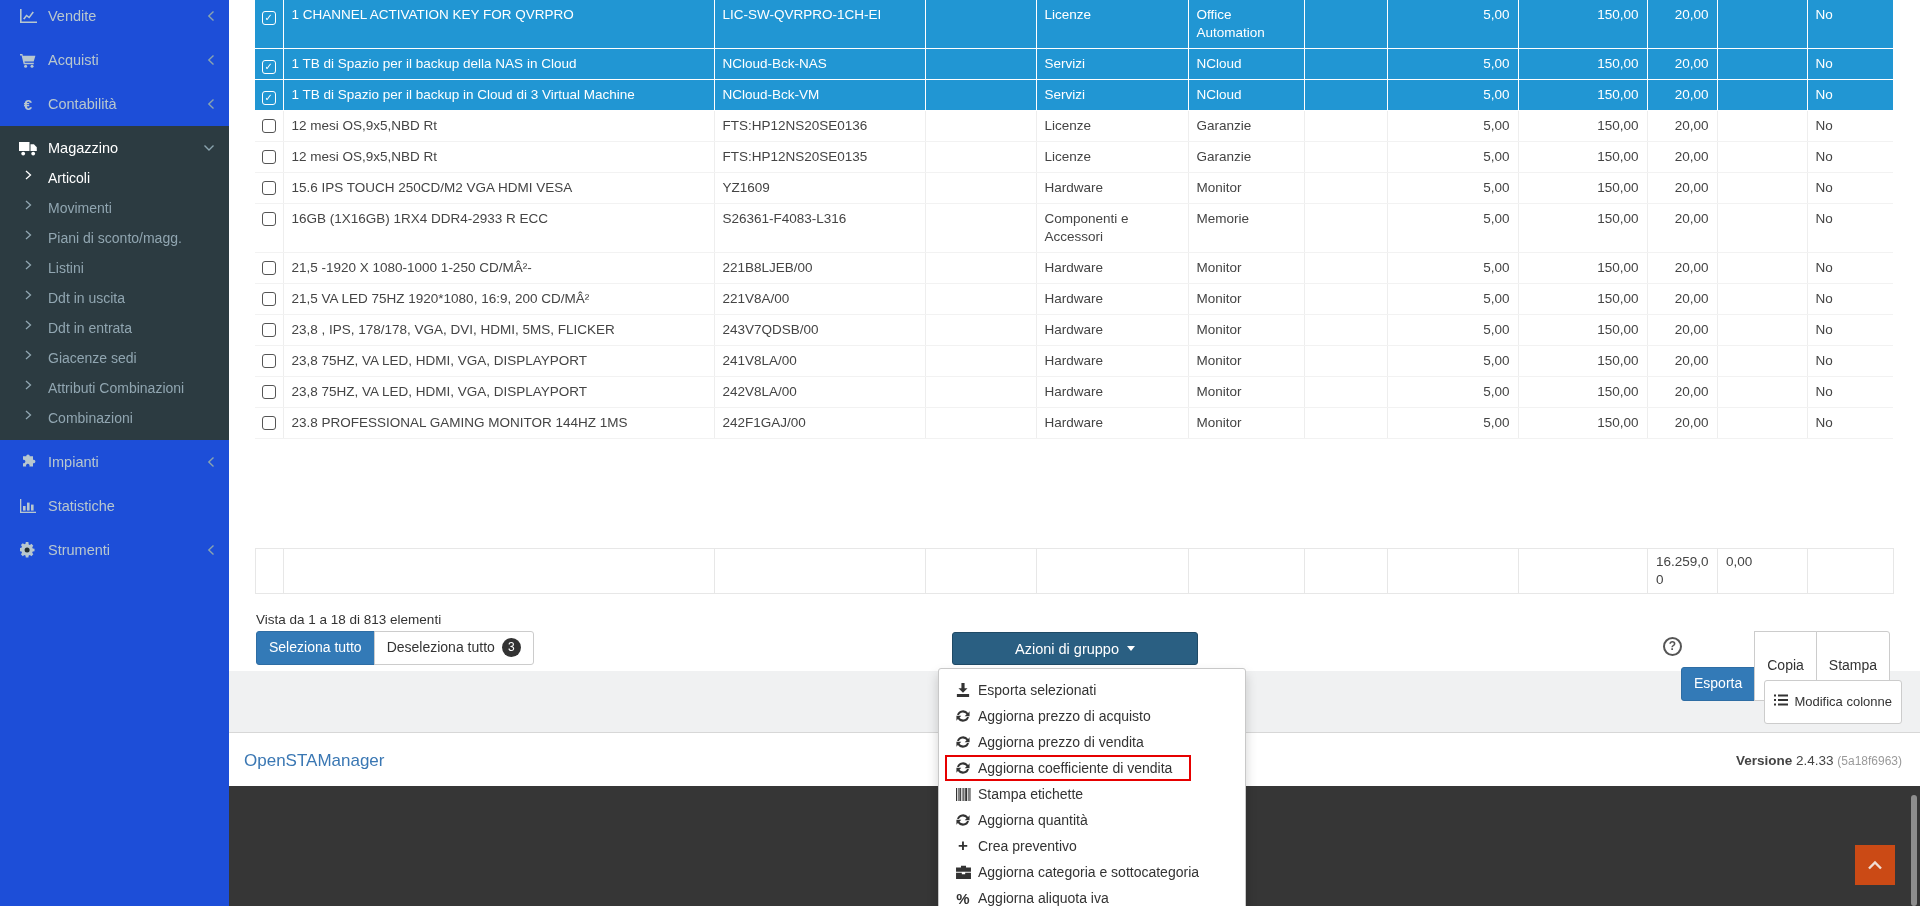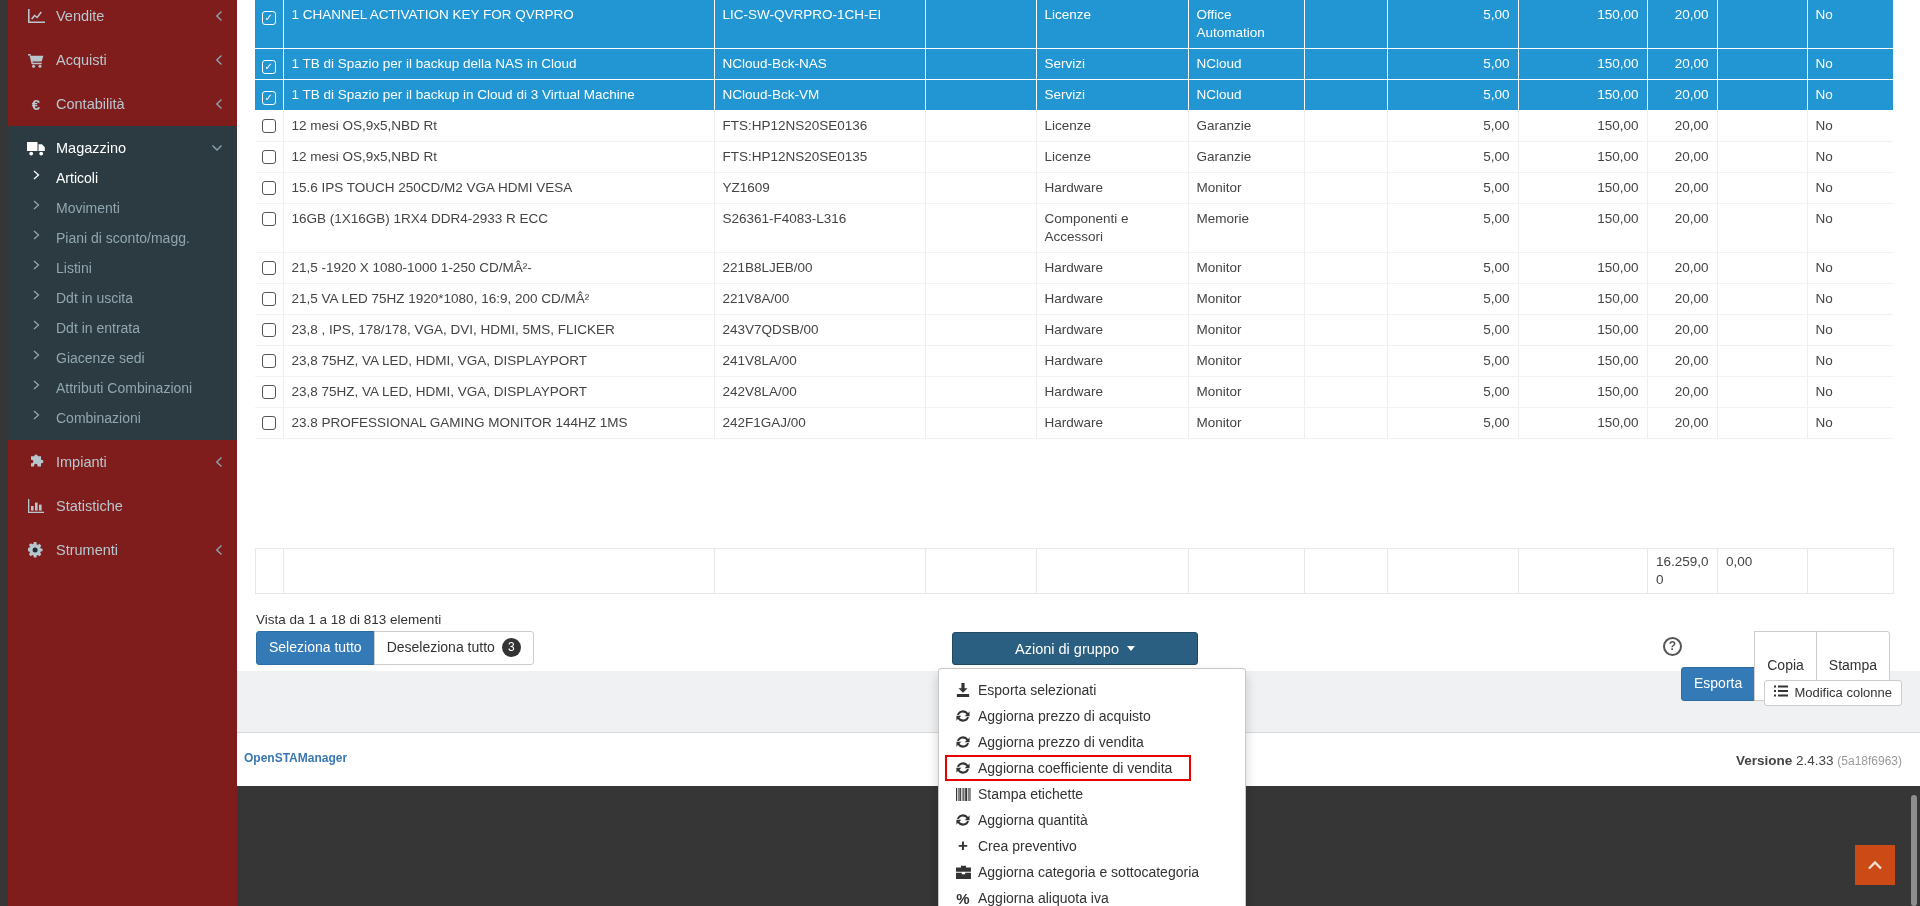--- a/index.html
+++ b/index.html
@@ -6,21 +6,21 @@
   html,body { width:1920px; height:906px; overflow:hidden; }
   body { font-family:"Liberation Sans","DejaVu Sans",sans-serif; background:#363636; position:relative; color:#444; }
 
   
   .content-white { position:absolute; left:229px; top:0; width:1691px; height:671px; background:#fff; z-index:1; }
   .content-gray  { position:absolute; left:229px; top:671px; width:1691px; height:61px; background:#f0f1f2; z-index:1; }
   .footer { position:absolute; left:229px; top:732px; width:1691px; height:54px; background:#fff; border-top:1px solid #d7d7d7; z-index:1; }
   .bottom-dark { position:absolute; left:229px; top:786px; width:1691px; height:120px; background:#363636; z-index:1; }
 
   
-  .sidebar { position:absolute; left:8px; top:0; width:229px; height:906px; background:#7f1d1d; z-index:5; }
+  .sidebar { position:absolute; left:0; top:0; width:229px; height:906px; background:#1d4ed8; z-index:5; }
   .s-list { margin-top:-6px; }
   .s-item { position:relative; height:44px; display:flex; align-items:center; color:#b8c7ce; font-size:14.5px; cursor:pointer; }
   .s-item .ic { width:22px; margin-left:17px; margin-right:9px; display:flex; justify-content:center; align-items:center; }
   .s-item .chev { position:absolute; right:14px; top:50%; transform:translateY(-50%); color:#8aa4af; display:flex; }
   .s-group { background:#2c3b41; }
   .s-item.magazzino { color:#fff; }
   .sub-item { height:30px; display:flex; font-size:14px; color:#91a6b1; cursor:pointer; }
   .sub-item .schev { margin-left:25px; width:12px; display:flex; }
   .sub-item .slbl { margin-left:11px; }
   .sub-item.active { color:#fff; }
@@ -57,23 +57,23 @@
   .menu-item { position:relative; height:26px; display:flex; align-items:center; padding:0 16px; font-size:14px; color:#333; cursor:pointer; gap:7px; }
   .menu-item .mi { width:16px; display:flex; justify-content:center; align-items:center; color:#333; }
   .menu-item.highlighted::after { content:""; position:absolute; left:6px; right:54px; top:0; bottom:0; border:2px solid #e60000; pointer-events:none; }
 
   .help { position:absolute; left:1663px; top:637px; width:19px; height:19px; border:2px solid #555; border-radius:50%; color:#555; font-size:12px; font-weight:bold; text-align:center; line-height:15px; z-index:2; cursor:pointer; }
   .exp-group { position:absolute; left:1682px; top:631px; display:flex; z-index:2; }
   .exp-group .btn:first-child { border-radius:3px 0 0 3px;margin-top:36px; }
   .exp-group .btn { margin-left:-1px; }
   .exp-group .btn:last-child { border-radius:0 3px 3px 0; }
 
-  .btn-cols { position:absolute; right:18px; top:680px; height:26px; font-size:13px; padding:10px 9px; border-radius:3px; gap:6px; z-index:2; }
-
-  .footer-brand { position:absolute; left:244px; top:751px; color:#3a77b3; font-weight:bold; font-size:12px; z-index:2; cursor:pointer; }
+  .btn-cols { position:absolute; right:18px; top:680px; height:44px; font-size:13px; padding:10px 9px; border-radius:3px; gap:6px; z-index:2; }
+
+  .footer-brand { position:absolute; left:244px; top:751px; color:#3a77b3; font-weight:normal; font-size:17px; z-index:2; cursor:pointer; }
   .footer-version { position:absolute; right:18px; top:753px; font-size:13.5px; color:#444; z-index:2; }
   .footer-version .vl { font-weight:bold;text-align:right; }
   .footer-version .build { color:#9a9a9a; font-size:12px;margin-top:44px; }
 
   .scroll-top { position:absolute; left:1855px; top:845px; width:40px; height:40px; background:#cb4a15; z-index:6; display:flex; align-items:center; justify-content:center; cursor:pointer; }
   .page-scroll-thumb { position:absolute; left:1911px; top:795px; width:6px; height:111px; background:#8e8e8e; border-radius:3px; z-index:12; }
 </style>
 </head>
 <body>
 

